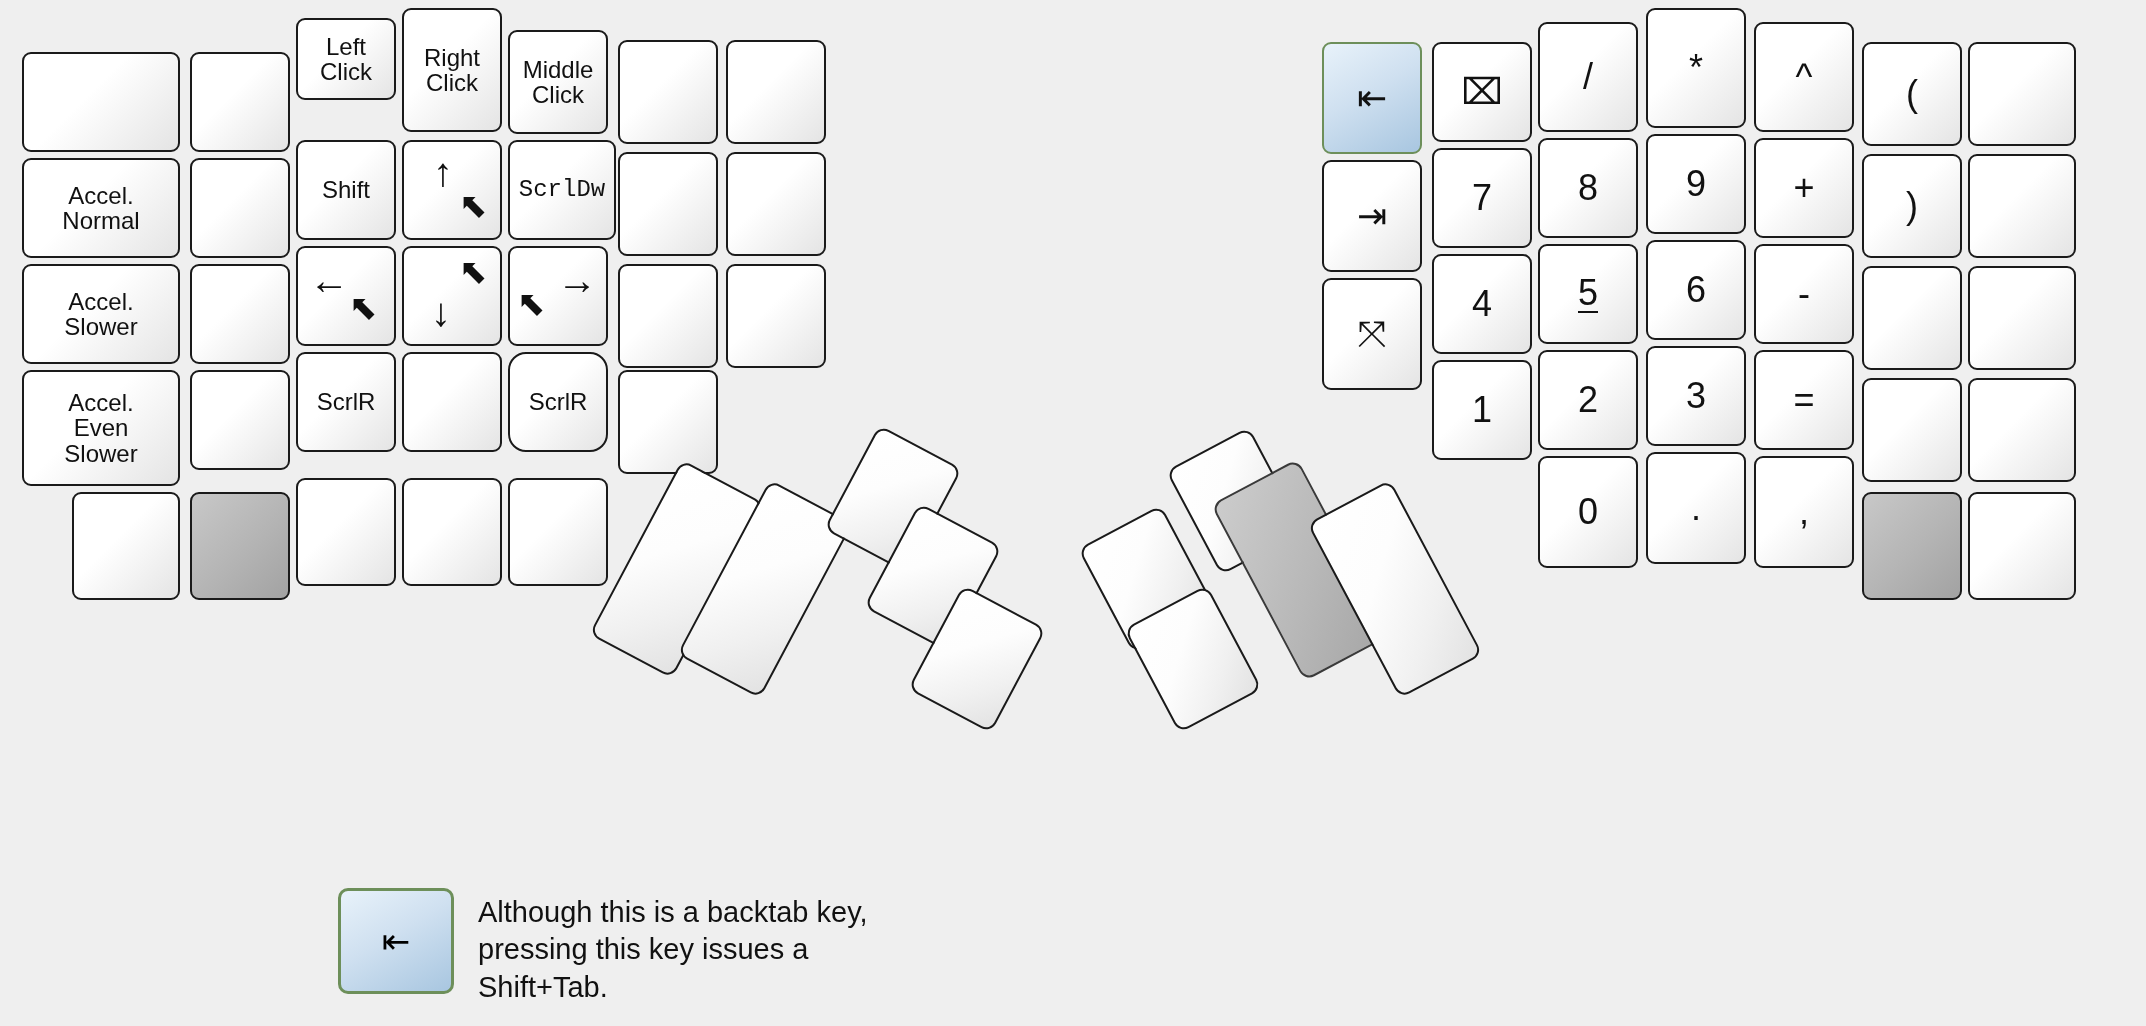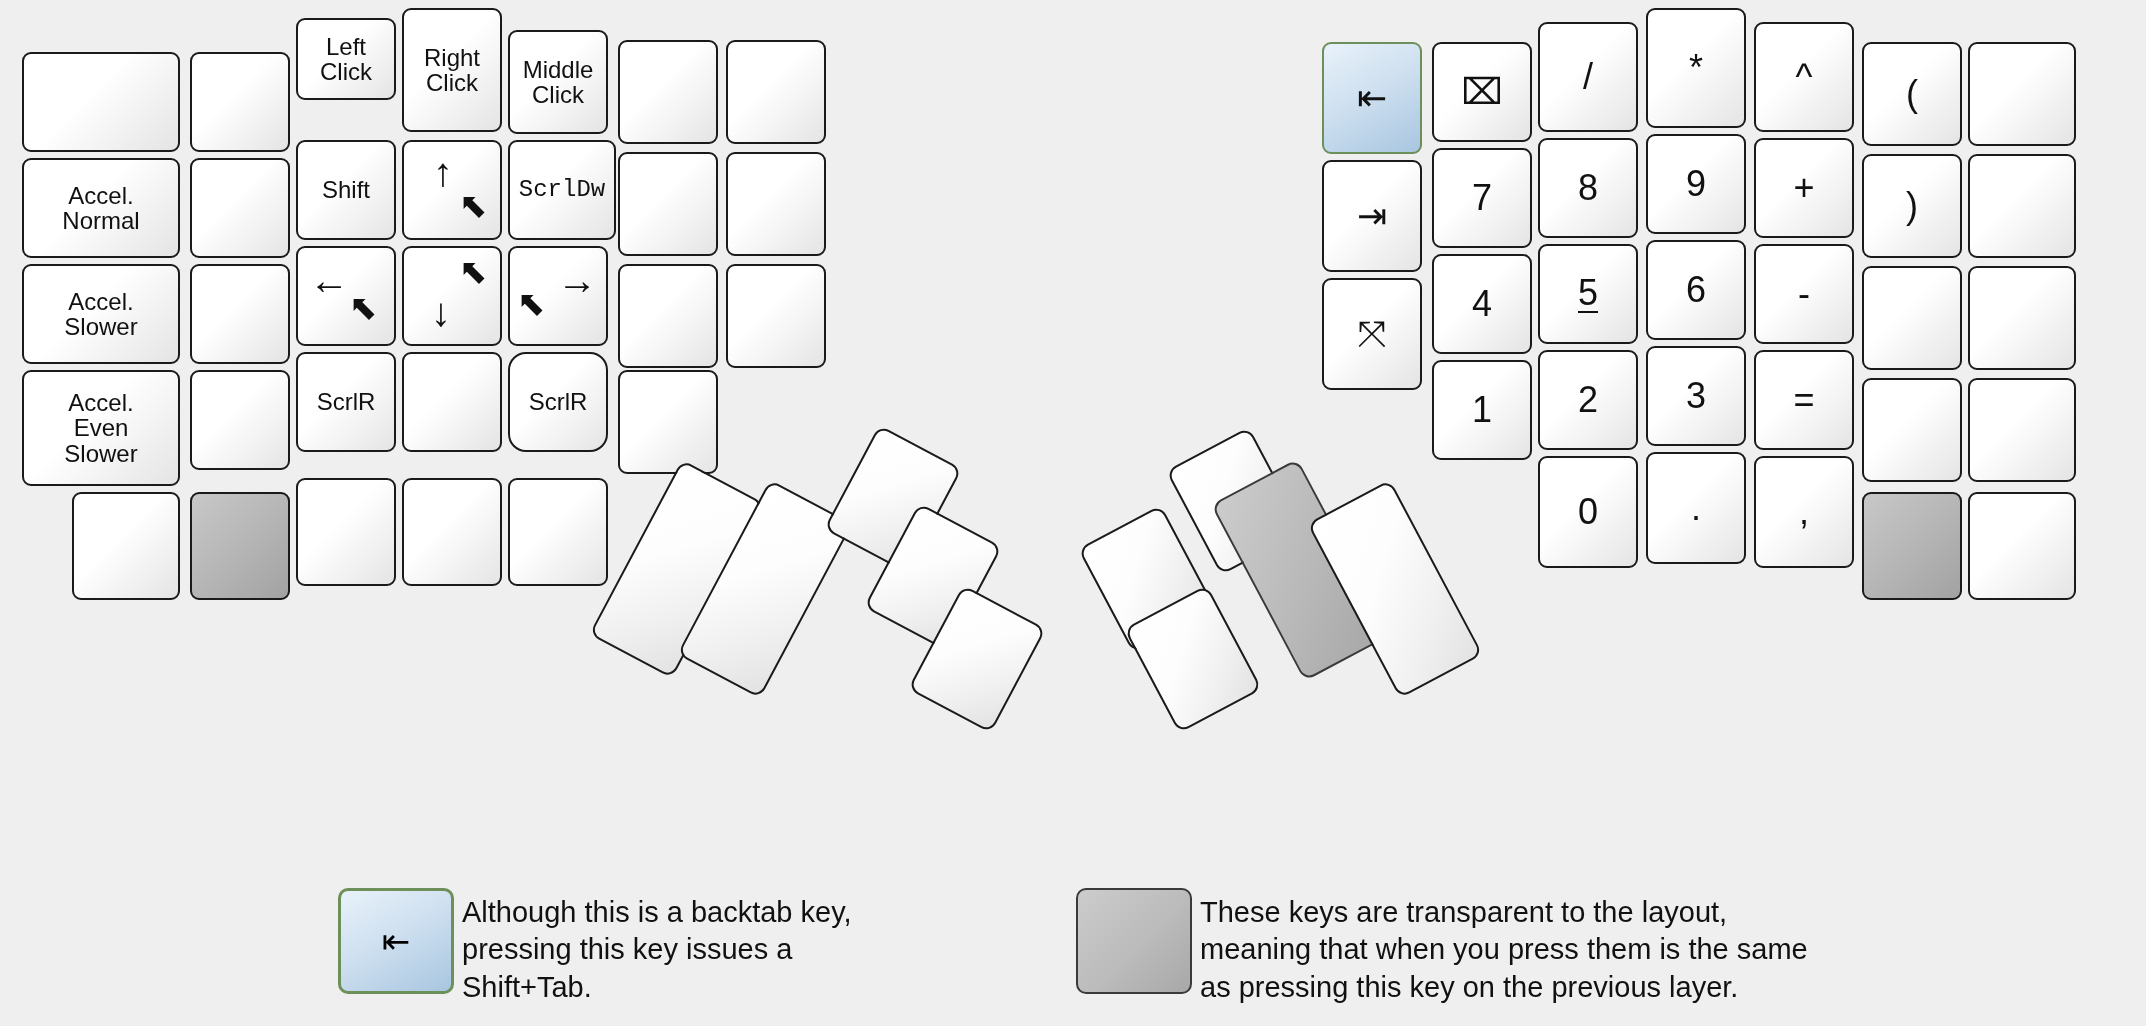--- a/index.html
+++ b/index.html
@@ -95,21 +95,21 @@
   }
   .legend .swatch.hl {
     border: 3px solid #6d8f5a;
     background: linear-gradient(150deg, #e8f2fa 0%, #cfe0f0 45%, #a8c6e0 100%);
   }
   .legend .swatch.trans {
     border: 2.5px solid #3a3a3a;
     background: linear-gradient(135deg, #cccccc 0%, #bbbbbb 55%, #a8a8a8 100%);
   }
   .legend .txt {
-    margin-left: 8px;
+    margin-left: 24px;
     font-size: 29px;
     line-height: 1.29;
     color: #111;
     white-space: pre-line;
     padding-top: 6px;
   }
   .arrowcell {
     position: relative;
     width: 100%;
     height: 100%;
@@ -217,22 +217,14 @@
 
   <div class="legend" style="left:338px; top:888px; width:620px;">
     <div class="swatch hl">
       <span>⇤</span>
     </div>
     <div class="txt">Although this is a backtab key,
 pressing this key issues a
 Shift+Tab.</div>
   </div>
 
-  <div class="legend" style="left:1076px; top:888px; width:1020px;">
-    <div class="swatch trans">
-      <span></span>
-    </div>
-    <div class="txt">These keys are transparent to the layout,
-meaning that when you press them is the same
-as pressing this key on the previous layer.</div>
-  </div>
 
 </div>
 
 </body></html>

